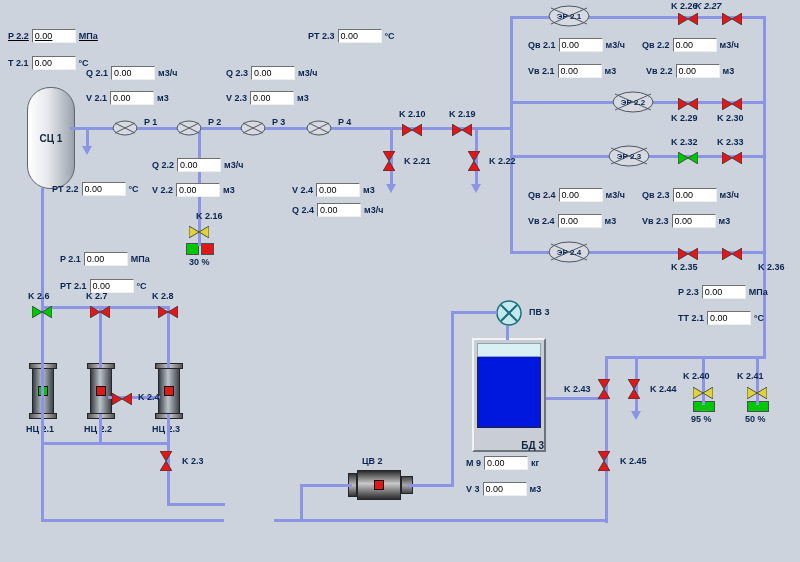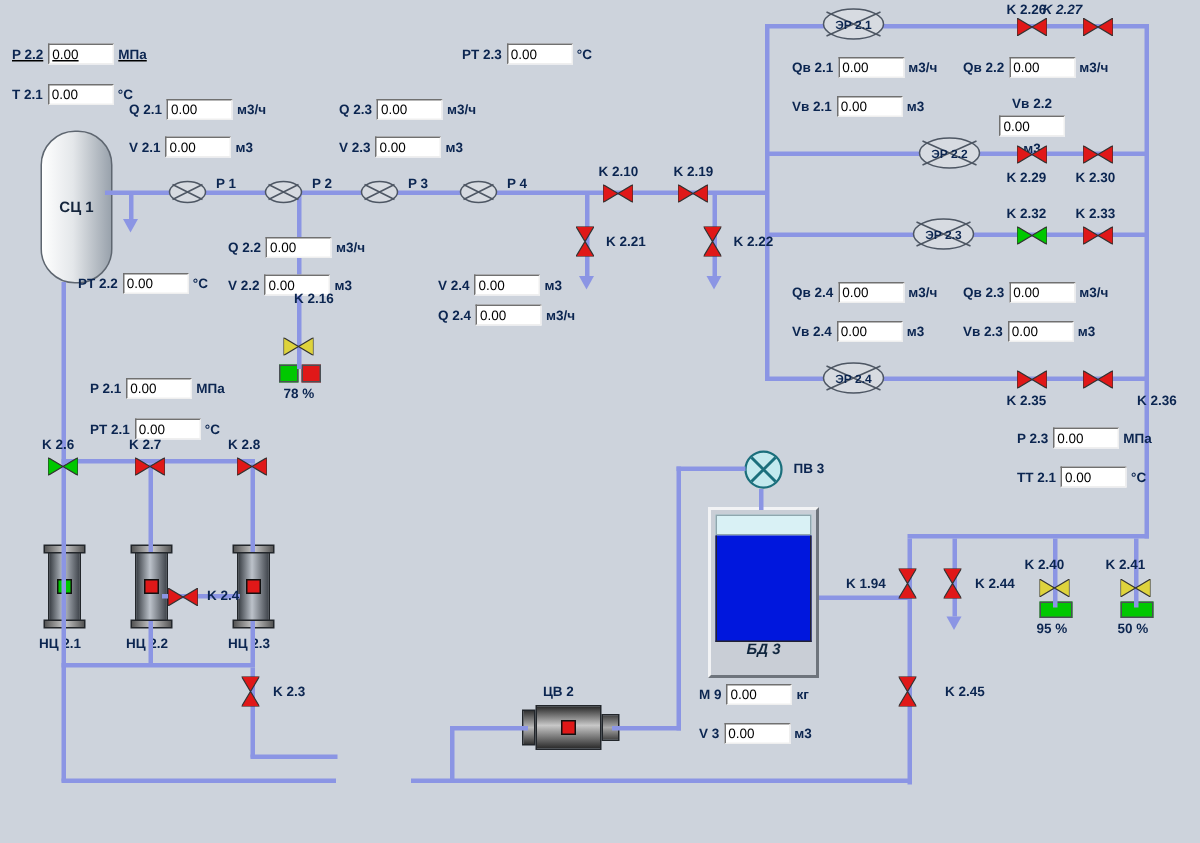--- a/index.html
+++ b/index.html
@@ -29,21 +29,21 @@
   .pump{position:absolute;width:20px;height:48px;border:1px solid #22262b;border-radius:3px;
     background:linear-gradient(90deg,#3a3f45,#bcc2ca 45%,#41464d);}
   .pump::before,.pump::after{content:"";position:absolute;left:-4px;width:26px;height:4px;
     background:linear-gradient(90deg,#555,#ccc,#555);border:1px solid #22262b;}
   .pump::before{top:-4px}.pump::after{bottom:-4px}
   .pind{position:absolute;left:5px;top:19px;width:8px;height:8px;border:1px solid #111;background:#888;}
   .bd3{position:absolute;width:74px;height:114px;background:#c9ced6;border:2px solid;
     border-color:#f2f3f5 #6e747c #6e747c #f2f3f5;box-sizing:border-box;}
   .bd3-top{margin:3px 3px 0 3px;height:12px;background:#d9f1f5;border:1px solid #8fa6ad;}
   .bd3-liquid{margin:0 3px;height:70px;background:#0017dd;border:1px solid #223;border-top:none;}
-  .bd3-label{text-align:center;font-size:10px;font-weight:bold;color:#10263e;padding-top:0;font-style:italic;}
+  .bd3-label{text-align:right;font-size:10px;font-weight:bold;color:#10263e;padding-top:12px;}
   .cv2{position:absolute;display:flex;align-items:center;}
   .cv2-fl{width:7px;height:22px;background:linear-gradient(#333,#bbb,#333);border:1px solid #22262b;}
   .cv2-body{width:42px;height:28px;background:linear-gradient(#2a2a2a,#c8c8c8 45%,#2a2a2a);
     border:1px solid #22262b;display:flex;align-items:center;justify-content:center;position:relative;}
   .cv2-body .pind{position:static;}
   .cv2-cap{width:10px;height:16px;background:linear-gradient(#444,#aaa,#444);border:1px solid #22262b;}
   .fan{position:absolute;}
   .ind{position:absolute;display:flex;gap:2px;}
   .ind span{width:11px;height:10px;border:1px solid #4a4f55;display:block;}
   .seg-open{background:#00c800;}
@@ -94,21 +94,21 @@
       <circle cx="14" cy="14" r="12" fill="#c3e9ee" stroke="#1b6f7c" stroke-width="1.5"></circle>
       <path d="M6,6 L22,22 M22,6 L6,22" stroke="#1b6f7c" stroke-width="2"></path>
     </svg>
   </div>
   <span class="eqlabel" style="left:529px;top:307px;">ПВ 3</span>
 
   <div class="ind" style="left:186px;top:243px;">
     <span class="seg-open"></span>
     <span class="seg-closed"></span>
   </div>
-  <span class="pct" style="left:189px;top:257px;">78 %</span>
+  <span class="pct" style="left:189px;top:257px;">30 %</span>
 
   <div class="bar" style="left:693px;top:401px;"></div>
   <span class="pct" style="left:691px;top:414px;">95 %</span>
 
   <div class="bar" style="left:747px;top:401px;"></div>
   <span class="pct" style="left:745px;top:414px;">50 %</span>
 
 <div class="pipe" style="left: 70px; top: 127px; width: 442px; height: 3px;"></div>
     <div class="pipe" style="left: 510px; top: 16px; width: 3px; height: 238px;"></div>
     <div class="pipe" style="left: 510px; top: 16px; width: 256px; height: 3px;"></div>
@@ -227,21 +227,21 @@
     <div class="meter" style="left: 642px; top: 38px;">
       <span class="mlabel">Qв 2.2</span>
       <span class="mbox">0.00</span>
       <span class="munit">м3/ч</span>
     </div>
     <div class="meter" style="left: 528px; top: 64px;">
       <span class="mlabel">Vв 2.1</span>
       <span class="mbox">0.00</span>
       <span class="munit">м3</span>
     </div>
-    <div class="meter" style="left: 666px; top: 64px; flex-direction: column;">
+    <div class="meter" style="left: 646px; top: 64px;">
       <span class="mlabel">Vв 2.2</span>
       <span class="mbox">0.00</span>
       <span class="munit">м3</span>
     </div>
     <div class="meter" style="left: 528px; top: 188px;">
       <span class="mlabel">Qв 2.4</span>
       <span class="mbox">0.00</span>
       <span class="munit">м3/ч</span>
     </div>
     <div class="meter" style="left: 642px; top: 188px;">
@@ -291,21 +291,21 @@
     <path d="M0,0 L10,6 L0,12 Z M20,0 L10,6 L20,12 Z" fill="#e01818" stroke="#333" stroke-width="0.8"></path>
       </svg></div>
     <span class="vlabel" style="left: 404px; top: 156px;">K 2.21</span>
     <div class="valve vert" style="left: 466px; top: 155px;"><svg width="20" height="12" viewBox="0 0 20 12">
     <path d="M0,0 L10,6 L0,12 Z M20,0 L10,6 L20,12 Z" fill="#e01818" stroke="#333" stroke-width="0.8"></path>
       </svg></div>
     <span class="vlabel" style="left: 489px; top: 156px;">K 2.22</span>
     <div class="valve" style="left: 189px; top: 224px;"><svg width="20" height="12" viewBox="0 0 20 12">
     <path d="M0,0 L10,6 L0,12 Z M20,0 L10,6 L20,12 Z" fill="#ded33c" stroke="#333" stroke-width="0.8"></path>
       </svg></div>
-    <span class="vlabel" style="left: 184px; top: 194px; padding-left: 12px;">K 2.16</span>
+    <span class="vlabel" style="left: 184px; top: 211px; padding-left: 12px;">K 2.16</span>
     <div class="valve" style="left: 678px; top: 11px;"><svg width="20" height="12" viewBox="0 0 20 12">
     <path d="M0,0 L10,6 L0,12 Z M20,0 L10,6 L20,12 Z" fill="#e01818" stroke="#333" stroke-width="0.8"></path>
       </svg></div>
     <span class="vlabel" style="left: 671px; top: 1px;">K 2.26</span>
     <div class="valve" style="left: 722px; top: 11px;"><svg width="20" height="12" viewBox="0 0 20 12">
     <path d="M0,0 L10,6 L0,12 Z M20,0 L10,6 L20,12 Z" fill="#e01818" stroke="#333" stroke-width="0.8"></path>
       </svg></div>
     <span class="vlabel" style="left: 695px; top: 1px; font-style: italic;">K 2.27</span>
     <div class="valve" style="left: 678px; top: 96px;"><svg width="20" height="12" viewBox="0 0 20 12">
     <path d="M0,0 L10,6 L0,12 Z M20,0 L10,6 L20,12 Z" fill="#e01818" stroke="#333" stroke-width="0.8"></path>
@@ -335,29 +335,29 @@
     <path d="M0,0 L10,6 L0,12 Z M20,0 L10,6 L20,12 Z" fill="#ded33c" stroke="#333" stroke-width="0.8"></path>
       </svg></div>
     <span class="vlabel" style="left: 683px; top: 371px;">K 2.40</span>
     <div class="valve" style="left: 747px; top: 385px;"><svg width="20" height="12" viewBox="0 0 20 12">
     <path d="M0,0 L10,6 L0,12 Z M20,0 L10,6 L20,12 Z" fill="#ded33c" stroke="#333" stroke-width="0.8"></path>
       </svg></div>
     <span class="vlabel" style="left: 737px; top: 371px;">K 2.41</span>
     <div class="valve vert" style="left: 596px; top: 383px;"><svg width="20" height="12" viewBox="0 0 20 12">
     <path d="M0,0 L10,6 L0,12 Z M20,0 L10,6 L20,12 Z" fill="#e01818" stroke="#333" stroke-width="0.8"></path>
       </svg></div>
-    <span class="vlabel" style="left: 564px; top: 384px;">K 1.94</span>
+    <span class="vlabel" style="left: 564px; top: 384px;">K 2.43</span>
     <div class="valve vert" style="left: 626px; top: 383px;"><svg width="20" height="12" viewBox="0 0 20 12">
     <path d="M0,0 L10,6 L0,12 Z M20,0 L10,6 L20,12 Z" fill="#e01818" stroke="#333" stroke-width="0.8"></path>
       </svg></div>
     <span class="vlabel" style="left: 650px; top: 384px;">K 2.44</span>
     <div class="valve vert" style="left: 596px; top: 455px;"><svg width="20" height="12" viewBox="0 0 20 12">
     <path d="M0,0 L10,6 L0,12 Z M20,0 L10,6 L20,12 Z" fill="#e01818" stroke="#333" stroke-width="0.8"></path>
       </svg></div>
-    <span class="vlabel" style="left: 620px; top: 456px; margin-left: 10px;">K 2.45</span>
+    <span class="vlabel" style="left: 620px; top: 456px;">K 2.45</span>
     <div class="valve" style="left: 32px; top: 304px;"><svg width="20" height="12" viewBox="0 0 20 12">
     <path d="M0,0 L10,6 L0,12 Z M20,0 L10,6 L20,12 Z" fill="#00c800" stroke="#333" stroke-width="0.8"></path>
       </svg></div>
     <span class="vlabel" style="left: 28px; top: 291px;">K 2.6</span>
     <div class="valve" style="left: 90px; top: 304px;"><svg width="20" height="12" viewBox="0 0 20 12">
     <path d="M0,0 L10,6 L0,12 Z M20,0 L10,6 L20,12 Z" fill="#e01818" stroke="#333" stroke-width="0.8"></path>
       </svg></div>
     <span class="vlabel" style="left: 86px; top: 291px;">K 2.7</span>
     <div class="valve" style="left: 158px; top: 304px;"><svg width="20" height="12" viewBox="0 0 20 12">
     <path d="M0,0 L10,6 L0,12 Z M20,0 L10,6 L20,12 Z" fill="#e01818" stroke="#333" stroke-width="0.8"></path>

